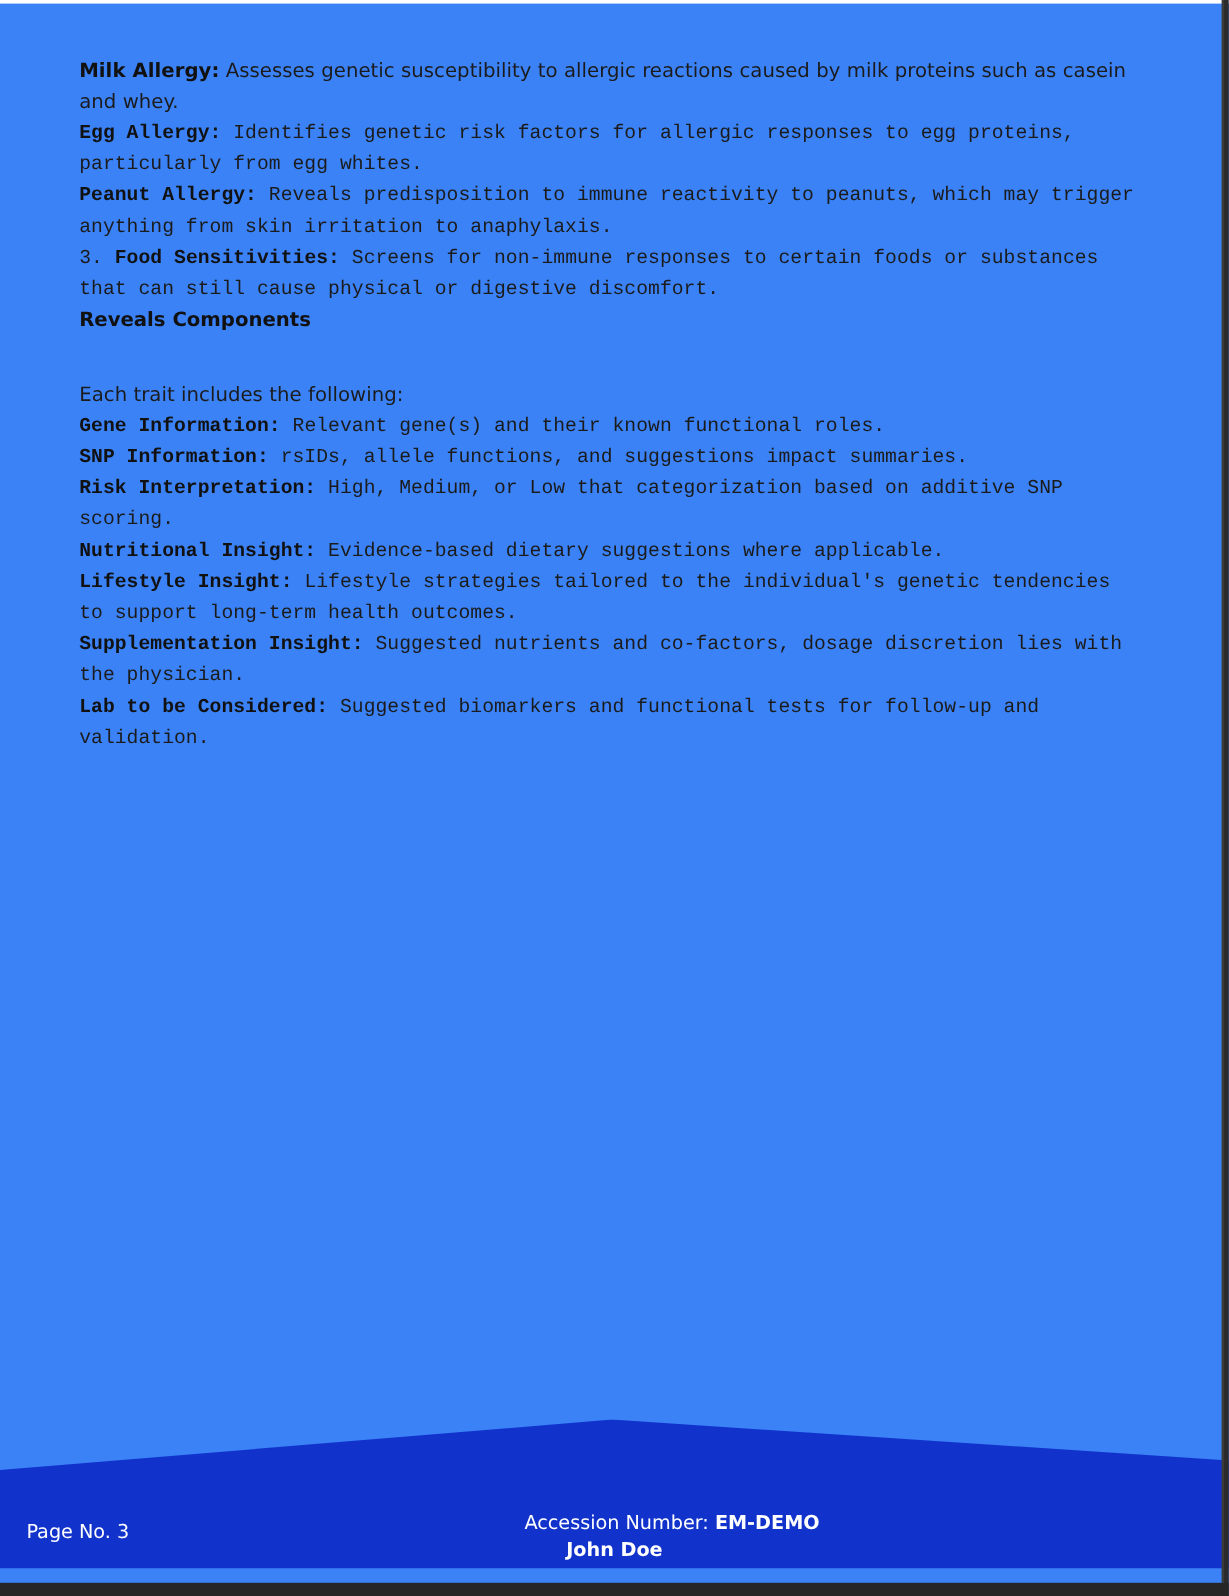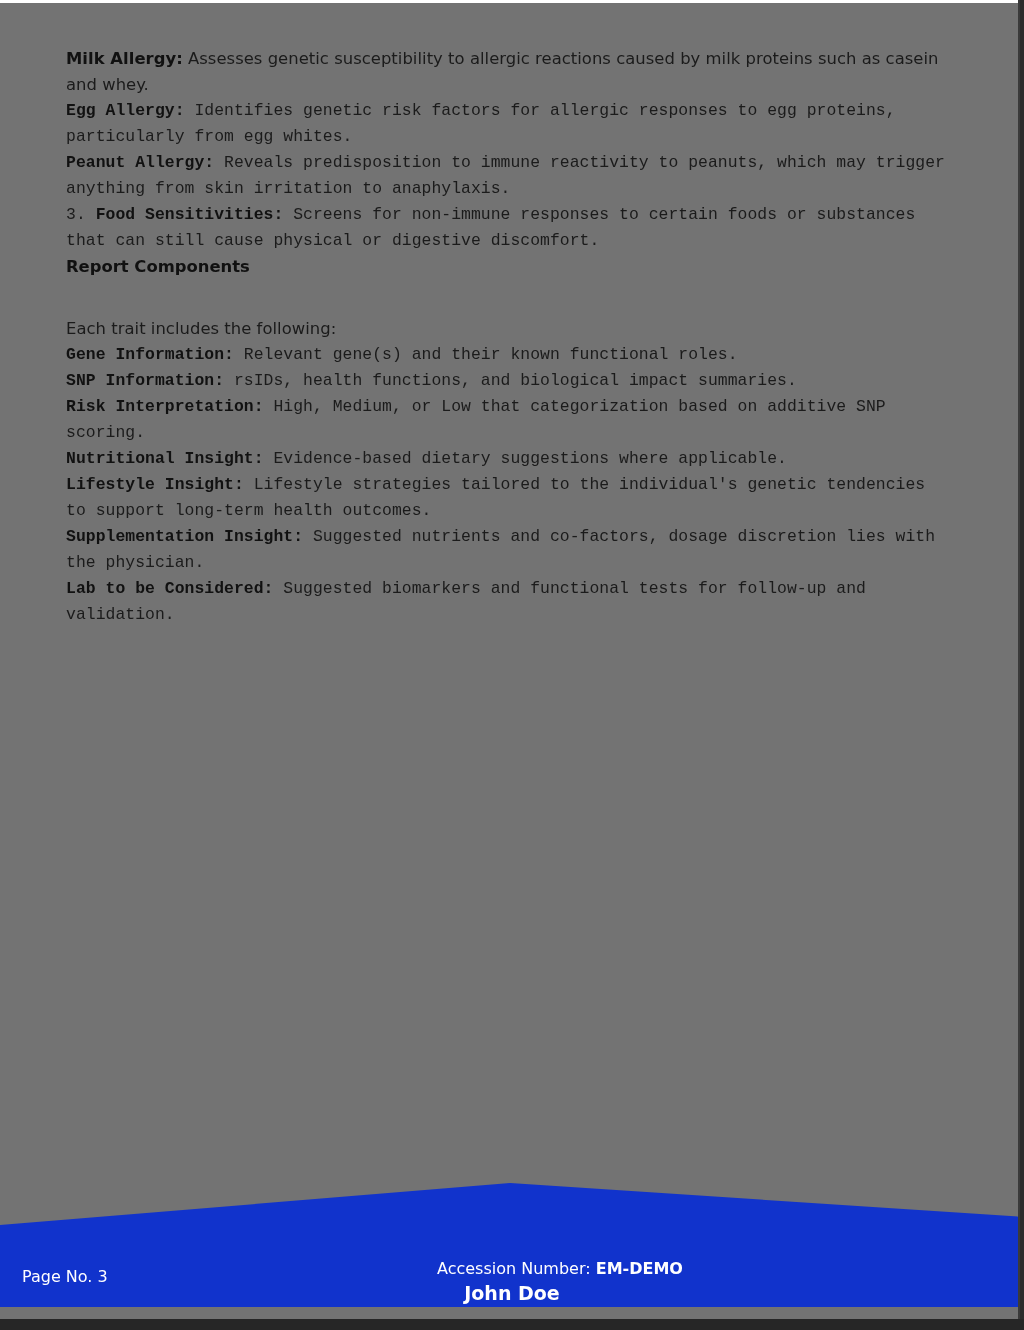--- a/index.html
+++ b/index.html
@@ -12,21 +12,21 @@
     width: 1024px;
     height: 1330px;
     overflow: hidden;
     font-family: "DejaVu Sans", "Liberation Sans", sans-serif;
   }
 
   #page {
     position: relative;
     width: 1024px;
     height: 1330px;
-    background: #737373;
+    background: #3b82f6;
     box-sizing: border-box;
     overflow: hidden;
   }
 
   
   .edge-right {
     position: absolute;
     top: 0;
     right: 4px;
     width: 2px;
@@ -136,21 +136,21 @@
   }
   .accession .val {
     font-weight: bold;
   }
   .patient {
     position: absolute;
     left: 0;
     top: 99px;
     width: 1024px;
     text-align: center;
-    font-size: 19px;
+    font-size: 16px;
     font-weight: bold;
     color: #ffffff;
     white-space: nowrap;
   }
 </style>
 </head>
 <body>
 
 <div id="page">
 
@@ -160,27 +160,27 @@
 
     <p class="para"><span class="lead">Milk Allergy:</span><span> Assesses genetic susceptibility to allergic reactions caused by milk proteins such as casein and whey.</span></p>
 
     <p class="para"><span class="lead">Egg Allergy:</span><span> Identifies genetic risk factors for allergic responses to egg proteins, particularly from egg whites.</span></p>
 
     <p class="para"><span class="lead">Peanut Allergy:</span><span> Reveals predisposition to immune reactivity to peanuts, which may trigger anything from skin irritation to anaphylaxis.</span></p>
 
     <p class="para gap"><span>3. </span><span class="lead">Food Sensitivities:</span><span> Screens for non-immune responses to certain foods or substances that can still cause physical or digestive discomfort.</span></p>
 
 
-    <p class="heading gap">Report Components</p>
+    <p class="heading gap">Reveals Components</p>
 
     <p class="para gap">Each trait includes the following:</p>
 
     <p class="para gap"><span class="lead">Gene Information:</span><span> Relevant gene(s) and their known functional roles.</span></p>
 
-    <p class="para"><span class="lead">SNP Information:</span><span> rsIDs, health functions, and biological impact summaries.</span></p>
+    <p class="para"><span class="lead">SNP Information:</span><span> rsIDs, allele functions, and suggestions impact summaries.</span></p>
 
     <p class="para"><span class="lead">Risk Interpretation:</span><span> High, Medium, or Low that categorization based on additive SNP scoring.</span></p>
 
     <p class="para"><span class="lead">Nutritional Insight:</span><span> Evidence-based dietary suggestions where applicable.</span></p>
 
     <p class="para"><span class="lead">Lifestyle Insight:</span><span> Lifestyle strategies tailored to the individual's genetic tendencies to support long-term health outcomes.</span></p>
 
     <p class="para"><span class="lead">Supplementation Insight:</span><span> Suggested nutrients and co-factors, dosage discretion lies with the physician.</span></p>
 
     <p class="para"><span class="lead">Lab to be Considered:</span><span> Suggested biomarkers and functional tests for follow-up and validation.</span></p>

